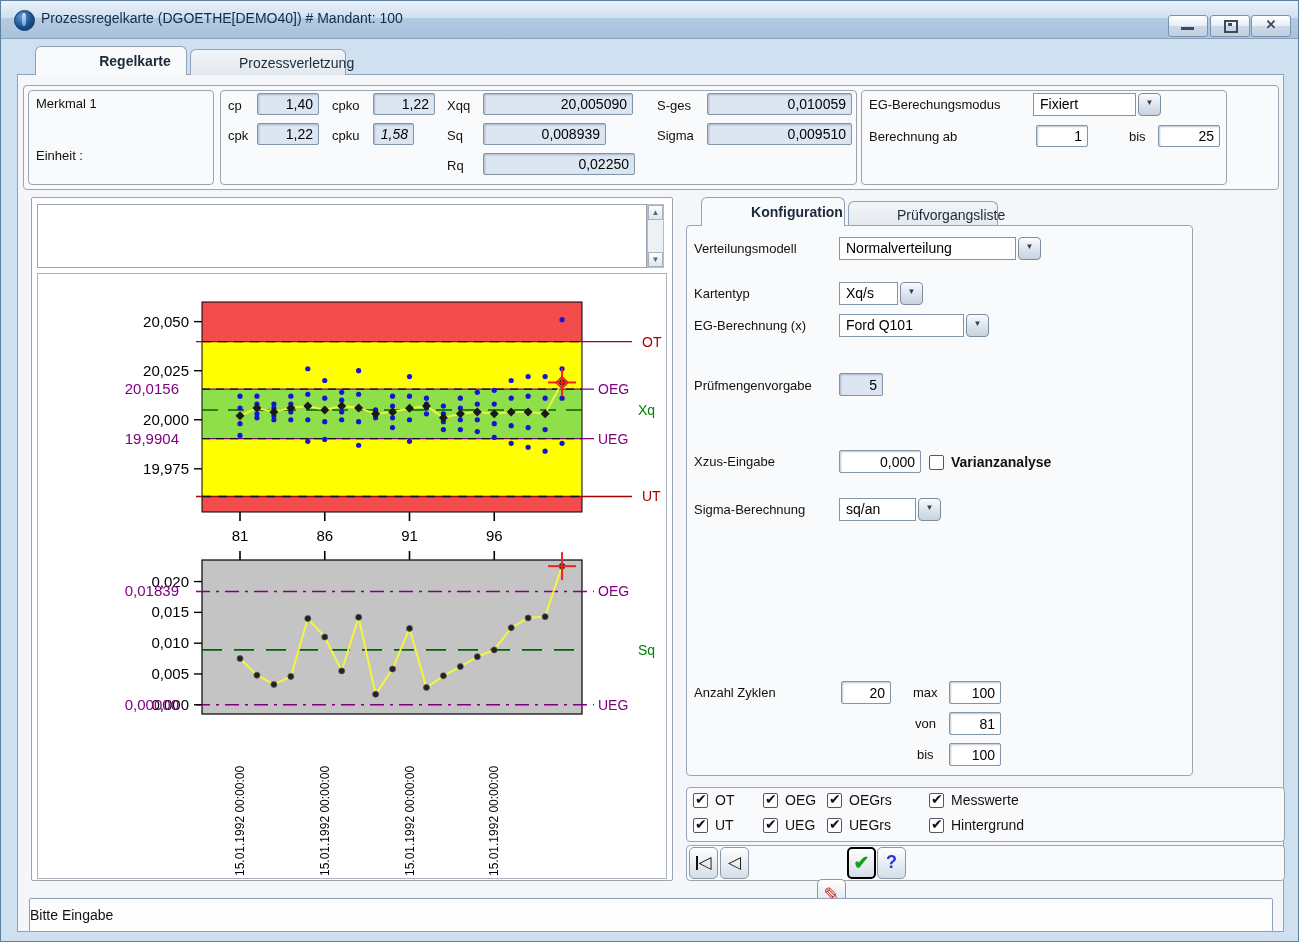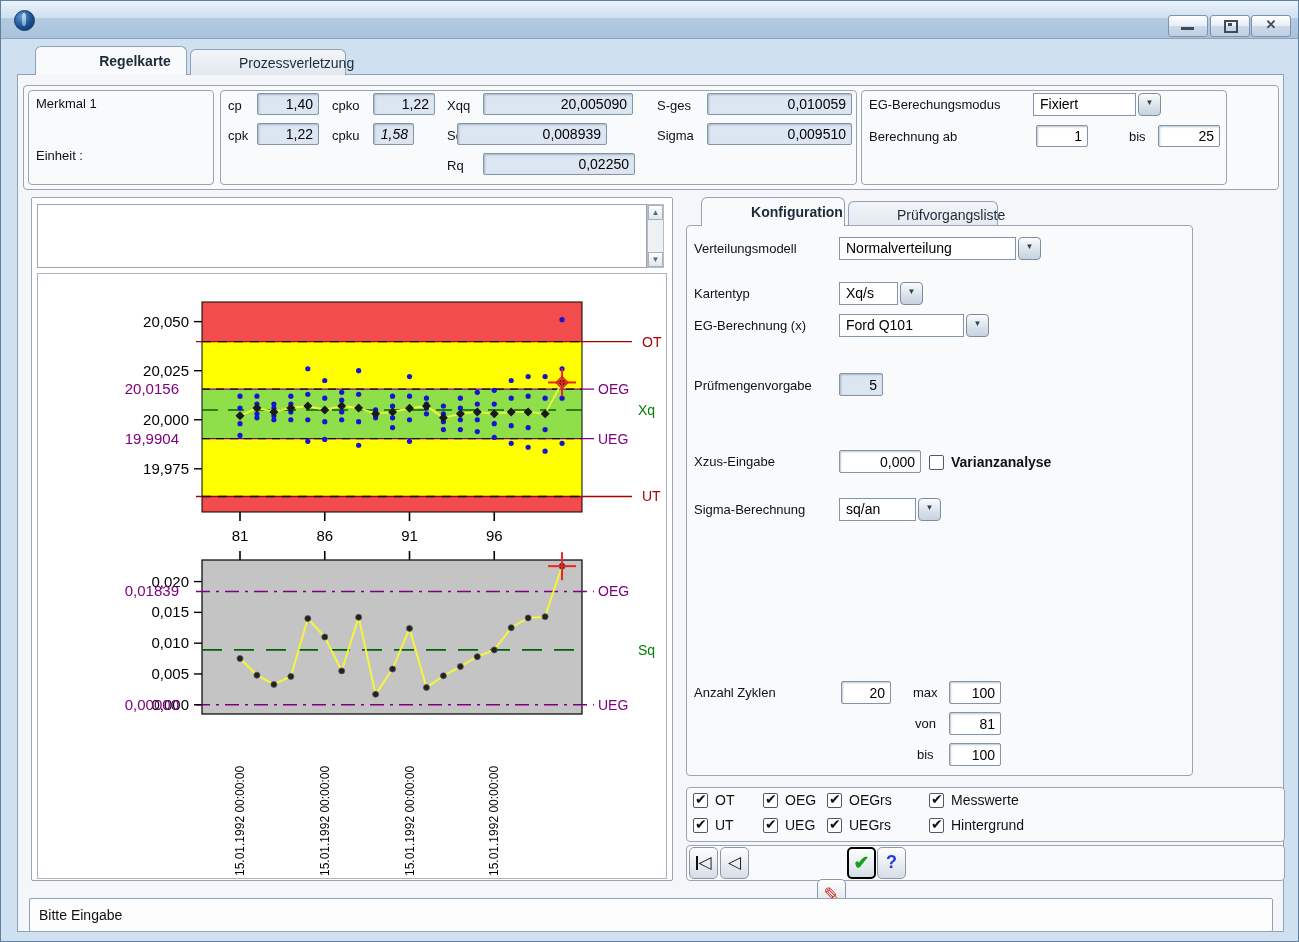--- a/index.html
+++ b/index.html
@@ -59,30 +59,31 @@
   .glyph-cancel::after{content:"\2715";position:absolute;left:3px;bottom:2px;font-size:8px;line-height:8px;color:#cc2418;font-weight:bold;}
   .glyph-ok{color:#14a014;font-weight:bold;font-size:19px;}
   .glyph-help{color:#2438d8;font-weight:bold;font-size:18px;}
   
   .listbox{position:absolute;background:#fff;border:1px solid #9aa5b1;box-sizing:border-box;}
   .sbar{position:absolute;width:17px;background:#eef1f4;border:1px solid #b5bdc6;box-sizing:border-box;}
   .sarrow{position:absolute;left:0;width:15px;height:15px;background:linear-gradient(#fcfdfe,#dfe6ee);
     border:1px solid #a8b2bd;box-sizing:border-box;text-align:center;font-size:8px;color:#5a6570;line-height:14px;}
   
   .statusbar{position:absolute;background:#fdfdfd;border:1px solid #8fa2b8;border-radius:2px;
-    font-size:14px;color:#111;display:flex;align-items:center;padding-left:9px;box-sizing:border-box;}
+    font-size:14px;color:#111;display:flex;align-items:center;box-sizing:border-box;}
   .chartbox{position:absolute;background:#ffffff;border:1px solid #aab4c0;box-sizing:border-box;}
 </style>
 </head>
 <body>
 
 <div id="root">
 
   <div class="titlebar">
     <span class="app-icon"></span>
+    <span class="title">Prozessregelkarte (DGOETHE[DEMO40]) # Mandant: 100</span>
     <span class="winbtn" style="left:1167px;">
         <span class="g-min"></span>
       </span>
     <span class="winbtn" style="left:1209px;">
         <span class="g-max"></span>
       </span>
     <span class="winbtn" style="left:1250px;">
         <span class="g-close"></span>
       </span>
   </div>
@@ -103,21 +104,21 @@
   <input class="fld f-blue" style="left: 256px; top: 92px; width: 62px; height: 22px;" value="1,40">
   <span class="lbl" style="left:227px;top:127px;">cpk</span>
   <input class="fld f-blue" style="left: 256px; top: 122px; width: 62px; height: 22px;" value="1,22">
   <span class="lbl" style="left:331px;top:97px;">cpko</span>
   <input class="fld f-blue" style="left: 372px; top: 92px; width: 62px; height: 22px;" value="1,22">
   <span class="lbl" style="left:331px;top:127px;">cpku</span>
   <input class="fld f-blue" style="left: 372px; top: 122px; width: 41px; height: 22px; font-style: italic;" value="1,58">
   <span class="lbl" style="left:446px;top:97px;">Xqq</span>
   <input class="fld f-blue" style="left: 482px; top: 92px; width: 150px; height: 22px;" value="20,005090">
   <span class="lbl" style="left:446px;top:127px;">Sq</span>
-  <input class="fld f-blue" style="left: 456px; top: 122px; width: 150px; height: 22px;" value="0,008939">
+  <input class="fld f-blue" style="left: 482px; top: 122px; width: 123px; height: 22px;" value="0,008939">
   <span class="lbl" style="left:446px;top:157px;">Rq</span>
   <input class="fld f-blue" style="left: 482px; top: 152px; width: 152px; height: 22px;" value="0,02250">
   <span class="lbl" style="left:656px;top:97px;">S-ges</span>
   <input class="fld f-blue" style="left: 706px; top: 92px; width: 145px; height: 22px; padding-left: 44px;" value="0,010059">
   <span class="lbl" style="left:656px;top:127px;">Sigma</span>
   <input class="fld f-blue" style="left: 706px; top: 122px; width: 145px; height: 22px;" value="0,009510">
 
   <div class="gbox" style="left:860px;top:89px;width:366px;height:95px;"></div>
   <span class="lbl" style="left:868px;top:96px;">EG-Berechungsmodus</span>
   <div class="dd" style="left:1032px;top:92px;width:128px;height:23px;">

